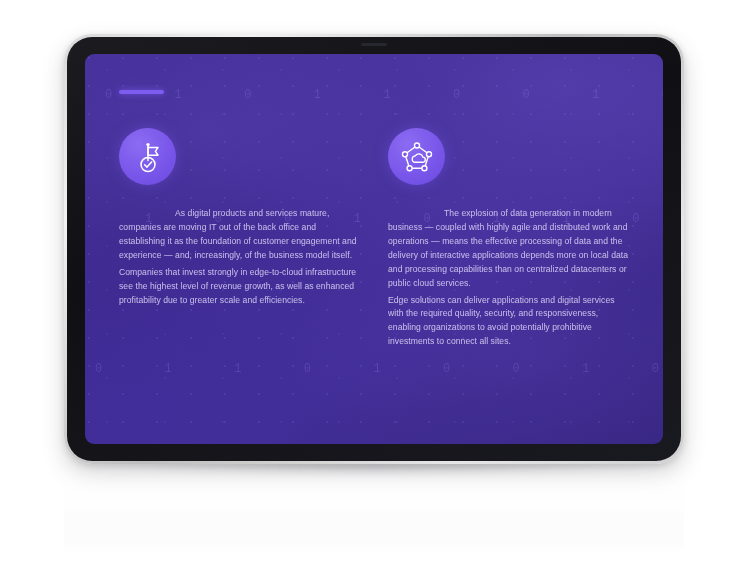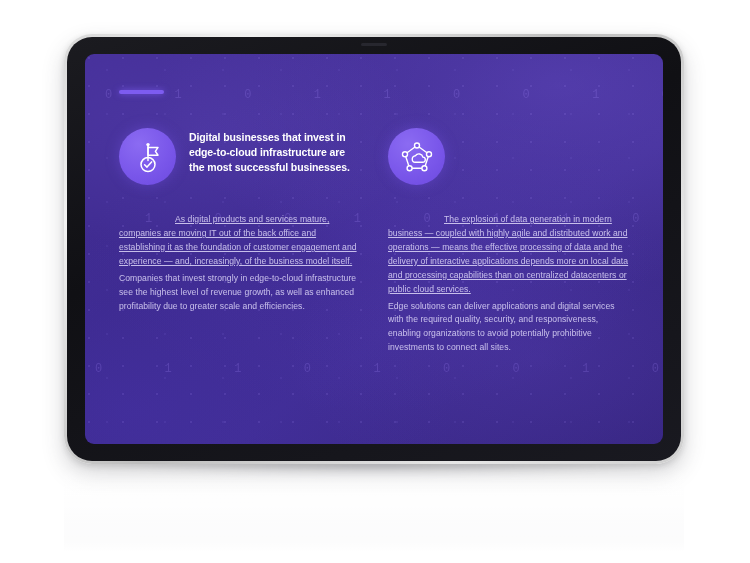--- a/index.html
+++ b/index.html
@@ -166,23 +166,22 @@
     padding-top: 2px;
   }
   .col-body {
     margin: 12px 0 0 0;
     color: rgba(228,222,252,0.82);
     font-size: 8.6px;
     line-height: 1.62;
     letter-spacing: 0.05px;
   }
   .col-body.first-para {
-    margin-top: 28px;
+    margin-top: 22px;
     text-indent: 56px;
-    text-decoration: underline;
   }
   .col-body + .col-body { margin-top: 3px; }
 
   
   .reflection {
     position: absolute;
     left: 64px;
     top: 466px;
     width: 620px;
     height: 88px;
@@ -239,21 +238,20 @@
               <div class="col-head">
                 <div class="icon-badge">
                   <svg width="34" height="34" viewBox="0 0 34 34" fill="none" stroke="#ffffff" stroke-width="1.5" stroke-linecap="round" stroke-linejoin="round">
                     <circle cx="17" cy="4.6" r="1.7" fill="#ffffff" stroke="none"></circle>
                     <line x1="17" y1="6.3" x2="17" y2="20.6"></line>
                     <path d="M17 7.4 L27 7.4 L24.4 11.3 L27 15.2 L17 15.2 Z"></path>
                     <circle cx="17" cy="24.6" r="7"></circle>
                     <path d="M13.6 24.7 L16 27.1 L20.6 21.9"></path>
                   </svg>
                 </div>
-                <h2 class="col-heading">Digital businesses that invest in edge-to-cloud infrastructure are the most successful businesses.</h2>
               </div>
               <p class="col-body first-para">As digital products and services mature, companies are moving IT out of the back office and establishing it as the foundation of customer engagement and experience — and, increasingly, of the business model itself.</p>
               <p class="col-body">Companies that invest strongly in edge-to-cloud infrastructure see the highest level of revenue growth, as well as enhanced profitability due to greater scale and efficiencies.</p>
             </div>
 
             <div class="column">
               <div class="col-head">
                 <div class="icon-badge">
                   <svg width="34" height="34" viewBox="0 0 34 34" fill="none" stroke="#ffffff" stroke-width="1.4" stroke-linecap="round" stroke-linejoin="round">
                     <polygon points="17,5.5 29,14.2 24.4,28.3 9.6,28.3 5,14.2"></polygon>

